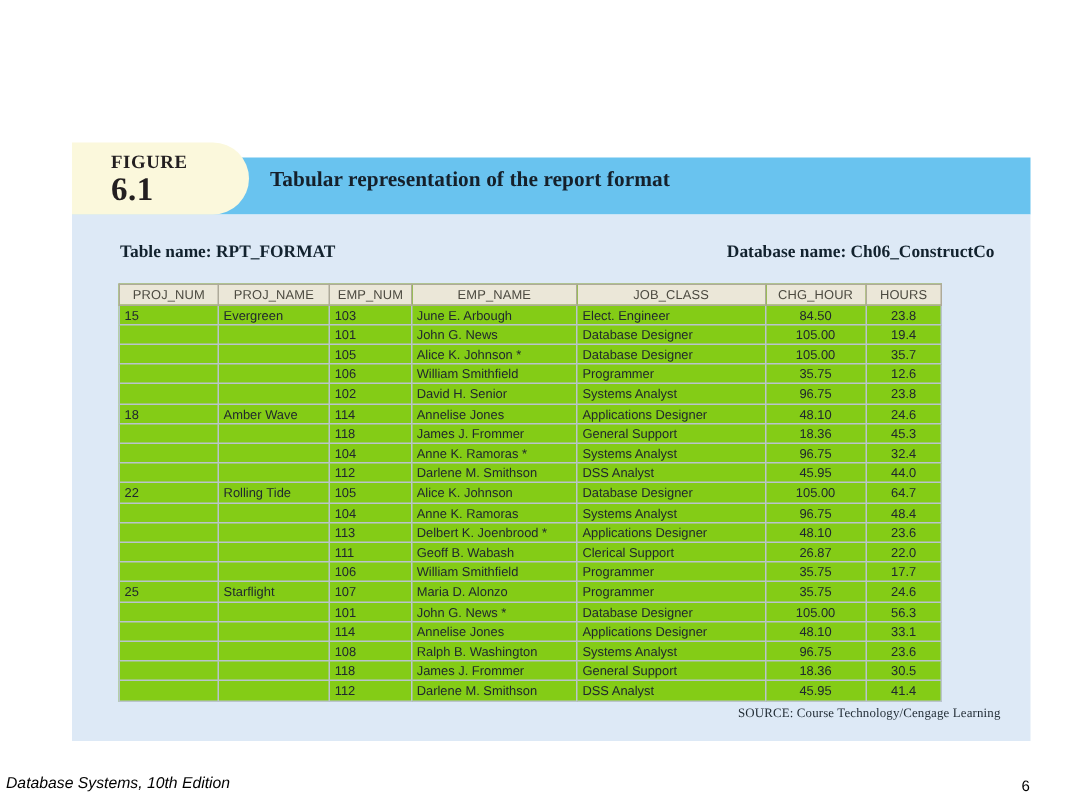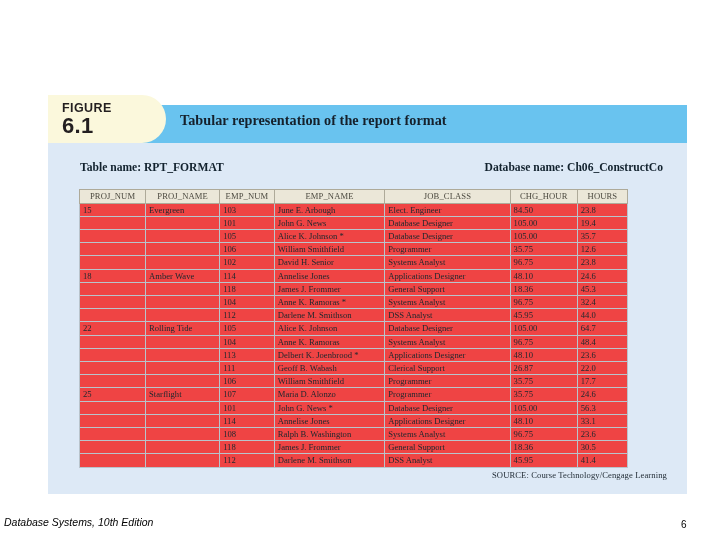--- a/index.html
+++ b/index.html
@@ -45,25 +45,25 @@
     left: 0;
     top: 0;
     width: 118px;
     height: 48px;
     background: #fbf8dc;
     border-radius: 0 26px 26px 0;
     z-index: 2;
   }
   #figure-label {
     position: absolute;
-    left: 14px;
+    left: 26px;
     top: 7px;
     z-index: 3;
     color: #231f20;
-    font-family: Liberation Sans, sans-serif;
+    font-family: Liberation Serif, serif;
     font-weight: bold;
     line-height: 1.02;
   }
   #figure-label .fig-word {
     display: block;
     font-size: 12.5px;
     letter-spacing: 0.4px;
   }
   #figure-label .fig-num {
     display: block;
@@ -111,25 +111,25 @@
   
   #report-table-wrap {
     position: absolute;
     left: 31px;
     top: 46px;
     width: 549px;
   }
   table#report-table {
     border-collapse: collapse;
     width: 100%;
-    background: #ef4444;
+    background: #84cc16;
     table-layout: fixed;
     font-size: 8.6px;
     color: #20282e;
-    font-family: Liberation Serif, serif;
+    font-family: Liberation Sans, sans-serif;
   }
   table#report-table th,
   table#report-table td {
     border: 1px solid #b9c4cc;
     padding: 0 3px;
     height: 12.2px;
     line-height: 12.2px;
     overflow: hidden;
     white-space: nowrap;
   }
@@ -137,21 +137,21 @@
     background: #ebe7d8;
     text-align: center;
     font-weight: normal;
     color: #4c4a40;
     border-color: #aeaa99;
     letter-spacing: 0.1px;
     height: 12.6px;
     line-height: 12.6px;
   }
   td.num { text-align: left; }
-  td.right { text-align: left; padding-right: 5px; }
+  td.right { text-align: center; padding-right: 5px; }
   tr.group-start td { border-top: 1px solid #8d9aa3; }
 
   
   col.c-projnum  { width: 58px; }
   col.c-projname { width: 65px; }
   col.c-empnum   { width: 48px; }
   col.c-empname  { width: 97px; }
   col.c-jobclass { width: 110px; }
   col.c-chghour  { width: 59px; }
   col.c-hours    { width: 44px; }

